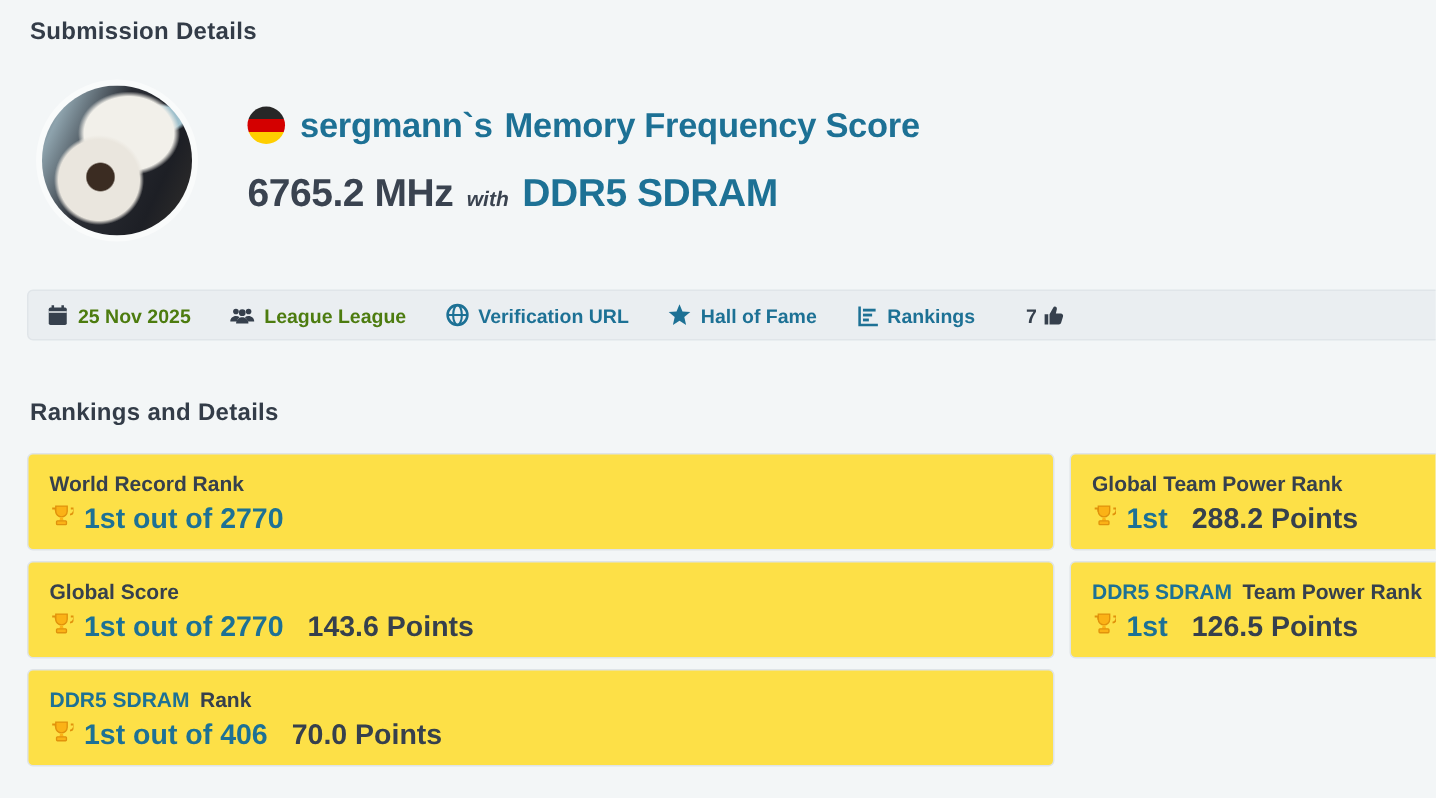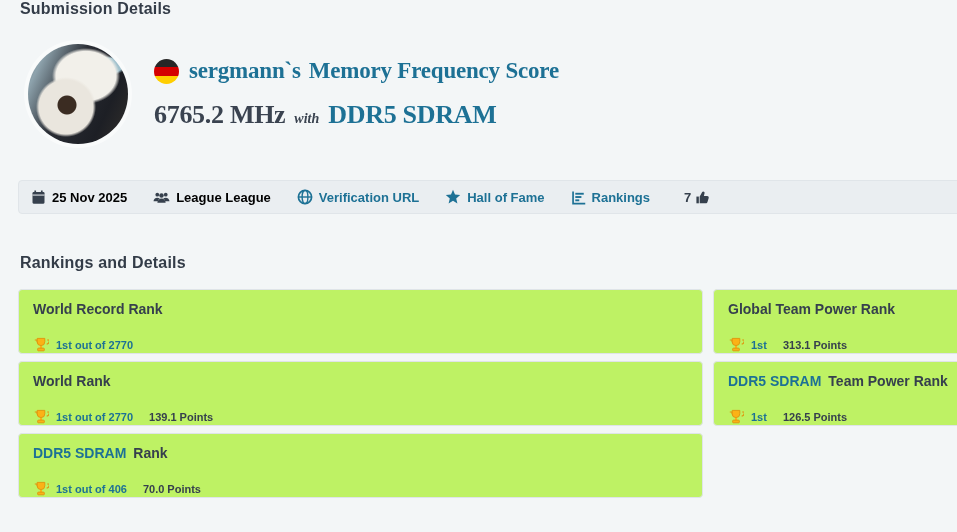--- a/index.html
+++ b/index.html
@@ -2,41 +2,41 @@
 <html><head>
 <meta charset="utf-8">
 <style>
   * { margin: 0; padding: 0; box-sizing: border-box; }
   html, body { width: 957px; height: 532px; overflow: hidden; }
   body {
     background: #f3f6f7;
     font-family: "Liberation Sans", sans-serif;
     color: #36404d;
   }
-  .page { padding-top: 0; }
+  .page { padding-top: 13px; }
 
   .section-heading {
     font-size: 16px; font-weight: bold; color: #333c48;
     margin-left: 20px; letter-spacing: 0.2px;
   }
 
   
   .profile { display: flex; align-items: center; margin: 26px 0 0 28px; }
   .avatar {
     width: 100px; height: 100px; border-radius: 50%;
     flex: 0 0 100px;
     background:
       radial-gradient(circle 10px at 39% 61%, #3b2c22 0 9px, rgba(59,44,34,0) 10px),
       radial-gradient(circle 30px at 38% 63%, #eae6de 0 27px, rgba(234,230,222,0) 30px),
       radial-gradient(ellipse 34px 28px at 58% 32%, #f2f0ea 0 88%, rgba(242,240,234,0) 100%),
       radial-gradient(ellipse 20px 10px at 78% 22%, #9fc0cc 0 80%, rgba(159,192,204,0) 100%),
       linear-gradient(115deg, #5d6a72 0%, #8ea3ad 14%, #2a2d34 42%, #1d1f25 75%, #33302c 100%);
     box-shadow: 0 0 0 4px rgba(255,255,255,0.5);
   }
-  .title-block { margin-left: 26px; font-family: Liberation Serif, serif; }
+  .title-block { margin-left: 37px; }
   .title-row { display: flex; align-items: center; }
   .flag {
     width: 25px; height: 25px; border-radius: 50%;
     background: linear-gradient(#272727 0 33.4%, #d40000 33.4% 66.7%, #ffce00 66.7% 100%);
     margin-right: 10px; flex: 0 0 25px;
   }
   .main-title { font-size: 23px; font-weight: bold; color: #1d7195; letter-spacing: -0.2px; }
   .main-title .username { margin-right: 8px; cursor: pointer; }
   .score-row { margin-top: 16px; display: flex; align-items: baseline; }
   .score-value { font-size: 26px; font-weight: bold; color: #3a4350; letter-spacing: -0.3px; text-align: right; }
@@ -44,39 +44,39 @@
   .hardware-link { font-size: 26px; font-weight: bold; color: #1d7195; letter-spacing: -0.3px; cursor: pointer; }
 
   
   .toolbar {
     margin: 36px 0 0 18px; width: 1380px; height: 34px;
     background: #eaeef1; border: 1px solid #e0e5e9; border-radius: 4px;
     display: flex; align-items: center; padding: 0 12px;
   }
   .tb-item { display: flex; align-items: center; margin-right: 26px; font-size: 13px; font-weight: bold; }
   .tb-item .ic { display: inline-flex; margin-right: 6px; }
-  .tb-dark { color: #000000; }
+  .tb-dark { color: #4d7c0f; }
   .tb-link { color: #1d7195; cursor: pointer; }
   .likes { display: flex; align-items: center; margin-left: 8px; font-size: 13px; font-weight: bold; color: #36404d; cursor: pointer; }
   .likes .ic { margin-left: 4px; display: inline-flex; }
 
   
   .rankings-heading { margin-top: 40px; }
   .cards-grid {
     display: flex; gap: 10px; margin: 17px 0 0 18px; width: 1380px;
   }
   .cards-col { display: flex; flex-direction: column; gap: 7px; width: 685px; }
   .card {
-    background: #bef264; border: 1px solid #dfe4e8; border-radius: 4px;
+    background: #fde047; border: 1px solid #dfe4e8; border-radius: 4px;
     height: 65px; padding: 11px 14px;
   }
   .card-title { font-size: 14px; font-weight: bold; color: #36404d; }
   .card-title .title-link { color: #1d7195; margin-right: 7px; cursor: pointer; }
   .card-title .title-link:empty { display: none; }
-  .rank-line { margin-top: 20px; display: flex; align-items: center; font-size: 11px; font-weight: bold; }
+  .rank-line { margin-top: 6px; display: flex; font-size: 19px; font-weight: bold; }
   .rank-line .ic { display: inline-flex; margin-right: 7px; }
   .rank-text { color: #1d7195; cursor: pointer; }
   .points-text { color: #36404d; margin-left: 16px; }
   .points-text:empty { display: none; }
 
   svg { display: block; }
 </style>
 </head>
 <body>
 
@@ -181,33 +181,33 @@
                 <path d="M7.1 9h1.8l.5 2.2H6.6z" fill="#fbb216"></path>
                 <rect x="4.7" y="11.2" width="6.6" height="2.6" rx="0.6" fill="#fbb216" stroke="#e1920c" stroke-width="0.9"></rect>
               </svg>
           </span>
           <span class="rank-text">1st out of 2770</span>
 
         </div>
       </div>
 
       <div class="card">
-        <div class="card-title"><span>World Rank</span></div>
+        <div class="card-title"><span>Global Score</span></div>
         <div class="rank-line">
           <span class="ic">
             <svg width="16" height="16" viewBox="0 0 16 16">
                 <path d="M4 3h2.2c0 2.7 1 3.8 2.7 4.1" fill="none" stroke="#e1920c" stroke-width="1.2" transform="translate(-2.2,0)"></path>
                 <path d="M12 3h2.2c0 2.7-1 3.8-2.7 4.1" fill="none" stroke="#e1920c" stroke-width="1.2" transform="translate(2.2,0) scale(1)"></path>
                 <path d="M4.2 1.4h7.6v3.4a3.8 3.8 0 0 1-7.6 0z" fill="#fbb216" stroke="#e1920c" stroke-width="0.9"></path>
                 <path d="M7.1 9h1.8l.5 2.2H6.6z" fill="#fbb216"></path>
                 <rect x="4.7" y="11.2" width="6.6" height="2.6" rx="0.6" fill="#fbb216" stroke="#e1920c" stroke-width="0.9"></rect>
               </svg>
           </span>
           <span class="rank-text">1st out of 2770</span>
-          <span class="points-text">139.1 Points</span>
+          <span class="points-text">143.6 Points</span>
         </div>
       </div>
 
       <div class="card">
         <div class="card-title"><span class="title-link">DDR5 SDRAM</span><span>Rank</span></div>
         <div class="rank-line">
           <span class="ic">
             <svg width="16" height="16" viewBox="0 0 16 16">
                 <path d="M4 3h2.2c0 2.7 1 3.8 2.7 4.1" fill="none" stroke="#e1920c" stroke-width="1.2" transform="translate(-2.2,0)"></path>
                 <path d="M12 3h2.2c0 2.7-1 3.8-2.7 4.1" fill="none" stroke="#e1920c" stroke-width="1.2" transform="translate(2.2,0) scale(1)"></path>
@@ -230,21 +230,21 @@
           <span class="ic">
             <svg width="16" height="16" viewBox="0 0 16 16">
                 <path d="M4 3h2.2c0 2.7 1 3.8 2.7 4.1" fill="none" stroke="#e1920c" stroke-width="1.2" transform="translate(-2.2,0)"></path>
                 <path d="M12 3h2.2c0 2.7-1 3.8-2.7 4.1" fill="none" stroke="#e1920c" stroke-width="1.2" transform="translate(2.2,0) scale(1)"></path>
                 <path d="M4.2 1.4h7.6v3.4a3.8 3.8 0 0 1-7.6 0z" fill="#fbb216" stroke="#e1920c" stroke-width="0.9"></path>
                 <path d="M7.1 9h1.8l.5 2.2H6.6z" fill="#fbb216"></path>
                 <rect x="4.7" y="11.2" width="6.6" height="2.6" rx="0.6" fill="#fbb216" stroke="#e1920c" stroke-width="0.9"></rect>
               </svg>
           </span>
           <span class="rank-text">1st</span>
-          <span class="points-text">313.1 Points</span>
+          <span class="points-text">288.2 Points</span>
         </div>
       </div>
 
       <div class="card">
         <div class="card-title"><span class="title-link">DDR5 SDRAM</span><span>Team Power Rank</span></div>
         <div class="rank-line">
           <span class="ic">
             <svg width="16" height="16" viewBox="0 0 16 16">
                 <path d="M4 3h2.2c0 2.7 1 3.8 2.7 4.1" fill="none" stroke="#e1920c" stroke-width="1.2" transform="translate(-2.2,0)"></path>
                 <path d="M12 3h2.2c0 2.7-1 3.8-2.7 4.1" fill="none" stroke="#e1920c" stroke-width="1.2" transform="translate(2.2,0) scale(1)"></path>

